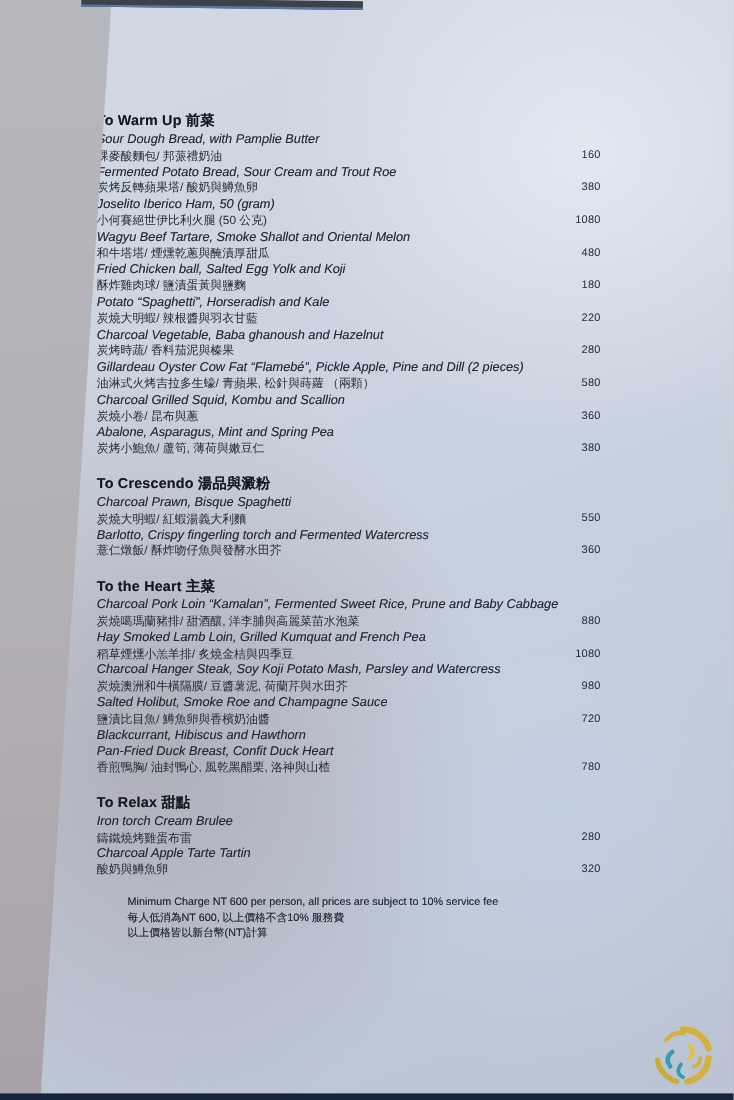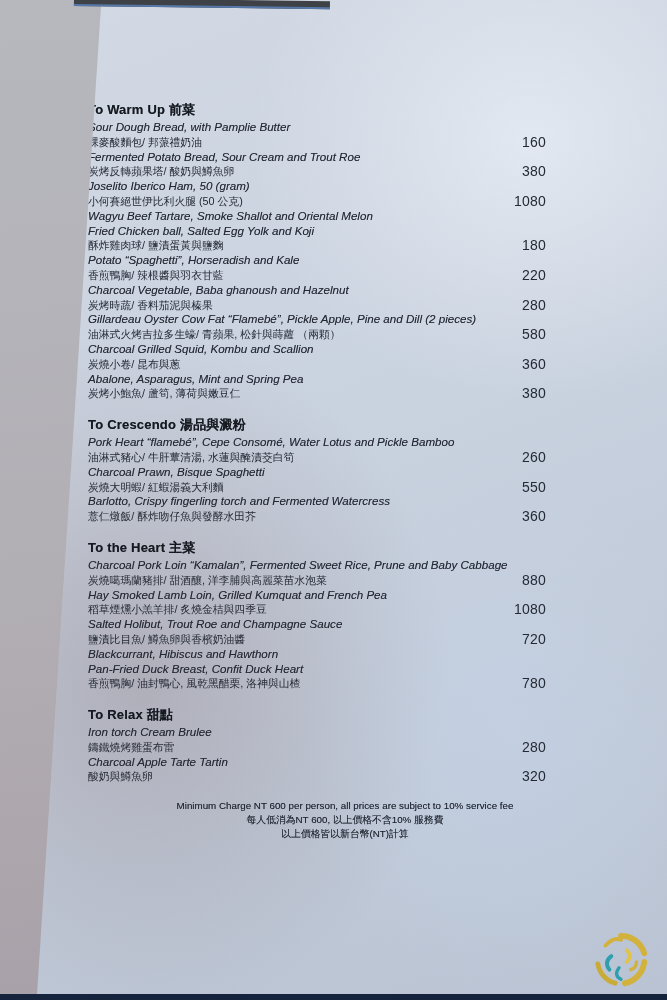--- a/index.html
+++ b/index.html
@@ -39,23 +39,23 @@
   .section-title{
     font-size:13px;font-weight:bold;color:#14181f;line-height:18px;margin:0 0 1px 0;
     letter-spacing:0.2px;text-shadow:0 0 0.5px rgba(20,24,31,0.55);
   }
   .menu-section{margin-bottom:15px;}
   .menu-item .en{
     font-style:italic;font-size:11.6px;line-height:14.8px;color:#232833;
     text-shadow:0 0 0.5px rgba(35,40,51,0.45);white-space:nowrap;
   }
   .zh-row{display:flex;font-size:10.8px;line-height:14.8px;color:#242a35;white-space:nowrap;}
-  .zh-row .price{margin-left:auto;font-size:14px;letter-spacing:0.2px;}
+  .zh-row .price{margin-left:auto;font-size:10px;letter-spacing:0.2px;}
   .footer{
-    margin-top:14px;text-align:center;font-size:9.8px;line-height:14px;color:#1e2430;
+    margin-top:14px;text-align:left;font-size:9.8px;line-height:14px;color:#1e2430;
     transform:translateX(28px);
   }
   .footer .f-line{text-shadow:0 0 0.4px rgba(30,36,48,0.5);}
   .logo{position:absolute;left:592px;top:931px;width:58px;height:58px;}
 </style>
 </head>
 <body>
 
 <div class="photo">
   <div class="page">
@@ -91,36 +91,40 @@
 
     <div class="zh-row">
       <span class="zh">小何賽絕世伊比利火腿 (50 公克)</span>
       <span class="price">1080</span>
     </div>
   </div>
 
   <div class="menu-item">
     <div class="en">Wagyu Beef Tartare, Smoke Shallot and Oriental Melon</div>
 
+    <div class="zh-row">
+      <span class="zh">和牛塔塔/ 煙燻乾蔥與醃漬厚甜瓜</span>
+      <span class="price">480</span>
+    </div>
   </div>
 
   <div class="menu-item">
     <div class="en">Fried Chicken ball, Salted Egg Yolk and Koji</div>
 
     <div class="zh-row">
       <span class="zh">酥炸雞肉球/ 鹽漬蛋黃與鹽麴</span>
       <span class="price">180</span>
     </div>
   </div>
 
   <div class="menu-item">
     <div class="en">Potato “Spaghetti”, Horseradish and Kale</div>
 
     <div class="zh-row">
-      <span class="zh">香煎鴨胸/ 辣根醬與羽衣甘藍</span>
+      <span class="zh">炭燒大明蝦/ 辣根醬與羽衣甘藍</span>
       <span class="price">220</span>
     </div>
   </div>
 
   <div class="menu-item">
     <div class="en">Charcoal Vegetable, Baba ghanoush and Hazelnut</div>
 
     <div class="zh-row">
       <span class="zh">炭烤時蔬/ 香料茄泥與榛果</span>
       <span class="price">280</span>
@@ -152,28 +156,20 @@
       <span class="zh">炭烤小鮑魚/ 蘆筍, 薄荷與嫩豆仁</span>
       <span class="price">380</span>
     </div>
   </div>
 </div>
   </section>
 
   <section class="menu-section">
     <h2 class="section-title"><span class="t-en">To Crescendo</span> <span class="t-zh">湯品與澱粉</span></h2>
     <div class="items">
-  <div class="menu-item">
-    <div class="en">Pork Heart “flamebé”, Cepe Consomé, Water Lotus and Pickle Bamboo</div>
-
-    <div class="zh-row">
-      <span class="zh">油淋式豬心/ 牛肝蕈清湯, 水蓮與醃漬茭白筍</span>
-      <span class="price">260</span>
-    </div>
-  </div>
 
   <div class="menu-item">
     <div class="en">Charcoal Prawn, Bisque Spaghetti</div>
 
     <div class="zh-row">
       <span class="zh">炭燒大明蝦/ 紅蝦湯義大利麵</span>
       <span class="price">550</span>
     </div>
   </div>
 
@@ -202,23 +198,31 @@
 
   <div class="menu-item">
     <div class="en">Hay Smoked Lamb Loin, Grilled Kumquat and French Pea</div>
 
     <div class="zh-row">
       <span class="zh">稻草煙燻小羔羊排/ 炙燒金桔與四季豆</span>
       <span class="price">1080</span>
     </div>
   </div>
 
-
-  <div class="menu-item">
-    <div class="en">Salted Holibut, Trout Roe and Champagne Sauce</div>
+  <div class="menu-item">
+    <div class="en">Charcoal Hanger Steak, Soy Koji Potato Mash, Parsley and Watercress</div>
+
+    <div class="zh-row">
+      <span class="zh">炭燒澳洲和牛橫隔膜/ 豆醬薯泥, 荷蘭芹與水田芥</span>
+      <span class="price">980</span>
+    </div>
+  </div>
+
+  <div class="menu-item">
+    <div class="en">Salted Holibut, Smoke Roe and Champagne Sauce</div>
 
     <div class="zh-row">
       <span class="zh">鹽漬比目魚/ 鱒魚卵與香檳奶油醬</span>
       <span class="price">720</span>
     </div>
   </div>
 
   <div class="menu-item">
     <div class="en en2">Blackcurrant, Hibiscus and Hawthorn</div>
     <div class="en">Pan-Fried Duck Breast, Confit Duck Heart</div>

